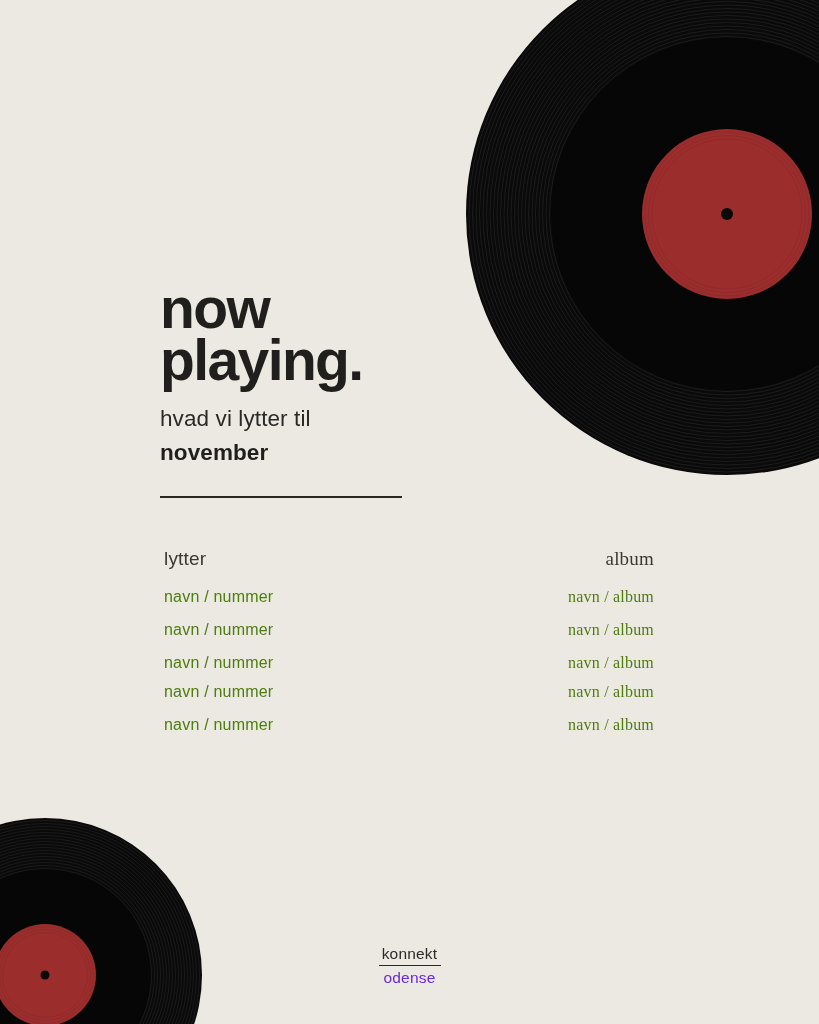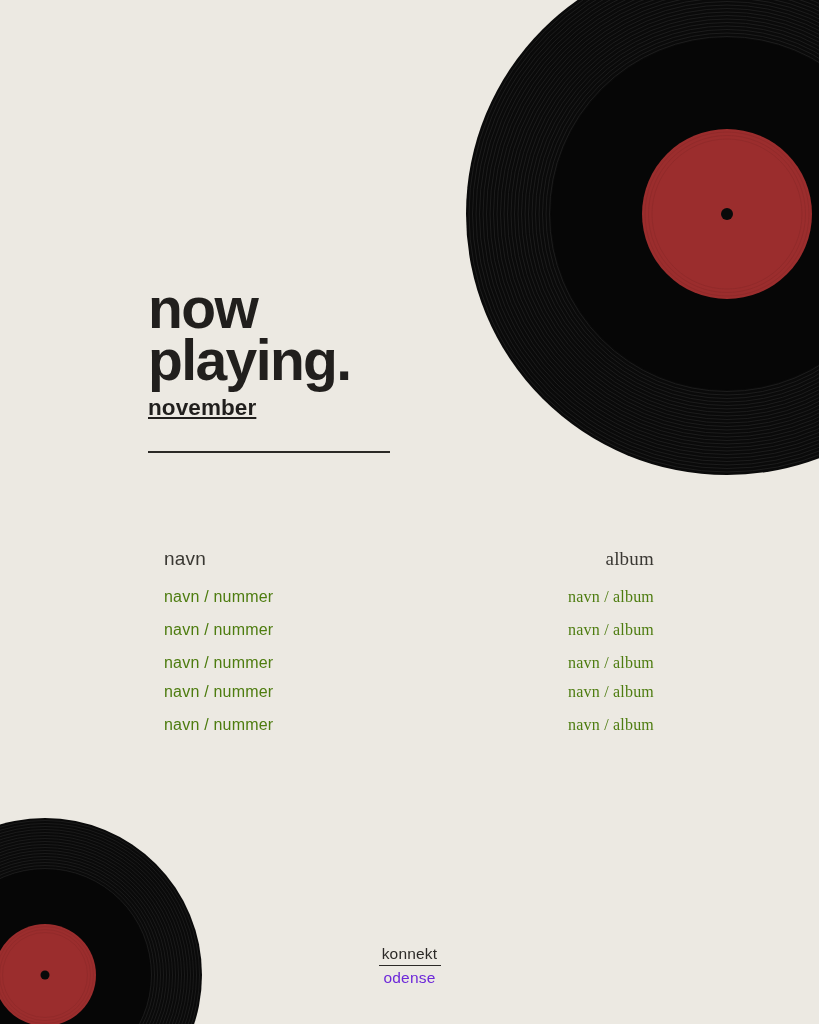--- a/index.html
+++ b/index.html
@@ -27,21 +27,21 @@
     left: 0;
     top: 0;
     width: 819px;
     height: 1024px;
     pointer-events: none;
   }
 
   
   .headline-block {
     position: absolute;
-    left: 148px;
+    left: 160px;
     top: 282px;
     width: 440px;
   }
   .headline {
     font-size: 57px;
     font-weight: 700;
     line-height: 0.92;
     letter-spacing: -1.6px;
     color: #211F1D;
     margin: 0;
@@ -55,21 +55,20 @@
     padding-top: 19px;
     letter-spacing: 0.1px;
   }
   .monthline {
     font-size: 22.5px;
     font-weight: 700;
     color: #211F1D;
     margin: 0;
     padding-top: 8px;
     letter-spacing: 0.1px;
-    text-decoration: underline;
   }
   .rule {
     width: 242px;
     height: 2px;
     background: #2B2926;
     margin-top: 30px;
   }
 
   
   .lists {
@@ -216,28 +215,29 @@
           <circle cx="45" cy="975" r="42.5"></circle>
         </g>
         <circle cx="45" cy="975" r="4.5" fill="#0A0A0A"></circle>
       </g>
     </g>
   </svg>
 
   <div class="headline-block">
     <h1 class="headline">now
 playing.</h1>
+    <p class="subline">hvad vi lytter til</p>
     <p class="monthline">november</p>
     <div class="rule"></div>
   </div>
 
   <div class="lists">
 
     <div class="col col-tracks">
-      <div class="col-head">navn</div>
+      <div class="col-head">lytter</div>
       <div class="col-row">navn / nummer</div>
       <div class="col-row">navn / nummer</div>
       <div class="col-row">navn / nummer</div>
       <div class="col-row">navn / nummer</div>
       <div class="col-row">navn / nummer</div>
     </div>
 
     <div class="col col-albums">
       <div class="col-head">album</div>
       <div class="col-row">navn / album</div>

